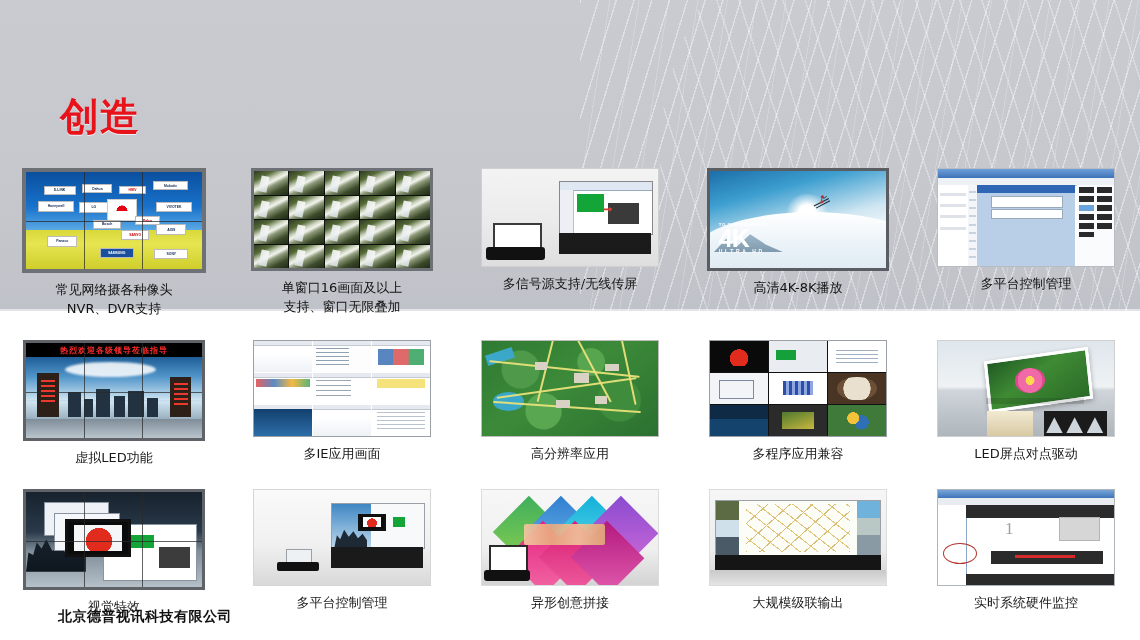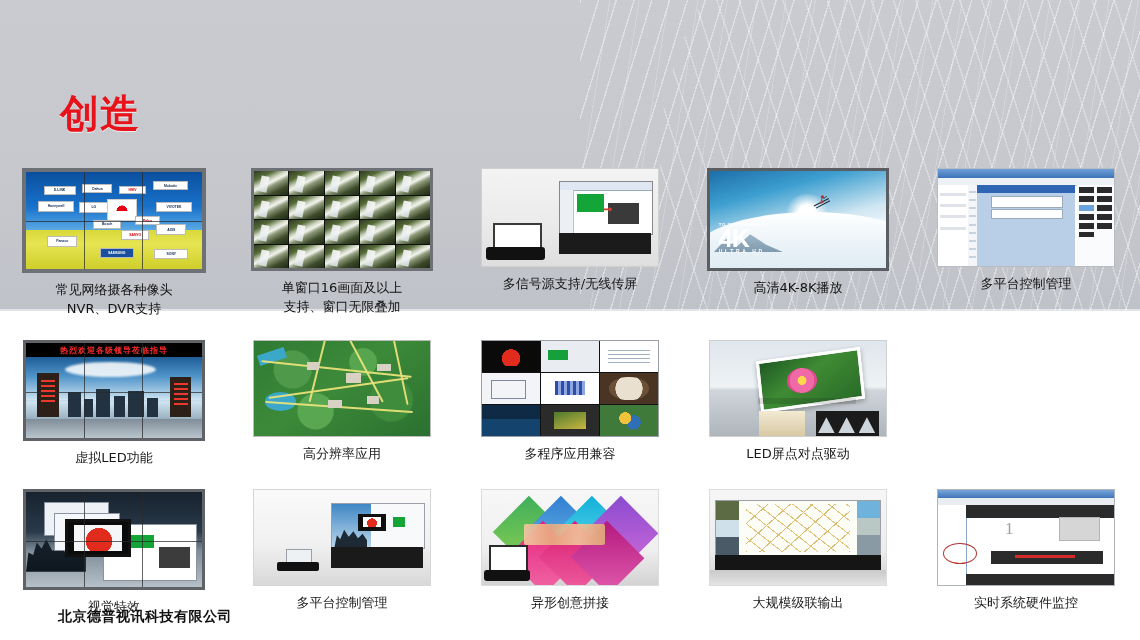--- a/index.html
+++ b/index.html
@@ -48,21 +48,21 @@
     position:absolute;left:61px;top:40px;width:62px;height:44px;
   }
   .logo-word{
     position:absolute;left:46px;top:84px;width:96px;text-align:center;
     font-size:16px;font-weight:bold;letter-spacing:.5px;color:#143a63;
     font-family:"Liberation Sans",sans-serif;
   }
   .logo-chuangzao{
     position:absolute;left:60px;top:95px;width:125px;
     font-size:39px;line-height:44px;font-weight:bold;color:#e8121b;
-    font-family:Liberation Mono, monospace;
+    font-family:Liberation Serif, serif;
     letter-spacing:1px;
     text-shadow:0 1px 0 rgba(255,255,255,.7);
   }
 
   
   .slide-title{
     position:absolute;left:186px;top:95px;
     font-size:32px;font-weight:bold;color:#141414;letter-spacing:.5px;
     font-family:"DejaVu Sans","Liberation Sans",sans-serif;
     white-space:nowrap;
@@ -517,20 +517,34 @@
           <div class="refl"></div>
           <div class="bez">
             <i style="left:33%;top:0;width:1px;height:100%"></i>
             <i style="left:66%;top:0;width:1px;height:100%"></i>
             <i style="left:0;top:52%;width:100%;height:1px"></i>
           </div>
         </div>
         <div class="caption">虚拟LED功能</div>
       </div>
 
+      <div class="cell">
+        <div class="thumb t-ie">
+          <span class="w1"></span>
+            <span class="w2"></span>
+            <span class="w3"></span>
+          <span class="w4"></span>
+            <span class="w5"></span>
+            <span class="w6"></span>
+          <span class="w7"></span>
+            <span class="w1"></span>
+            <span class="w9"></span>
+        </div>
+        <div class="caption">多IE应用画面</div>
+      </div>
 
       <div class="cell">
         <div class="thumb t-map">
           <div class="veg"></div>
           <div class="lake2"></div>
             <div class="lake"></div>
           <div class="rd" style="left:4%;top:28%;width:86%;transform:rotate(6deg)"></div>
           <div class="rd" style="left:8%;top:48%;width:80%;transform:rotate(-8deg)"></div>
           <div class="rd" style="left:6%;top:68%;width:84%;transform:rotate(4deg)"></div>
           <div class="rd" style="left:26%;top:10%;width:64%;transform:rotate(62deg)"></div>

